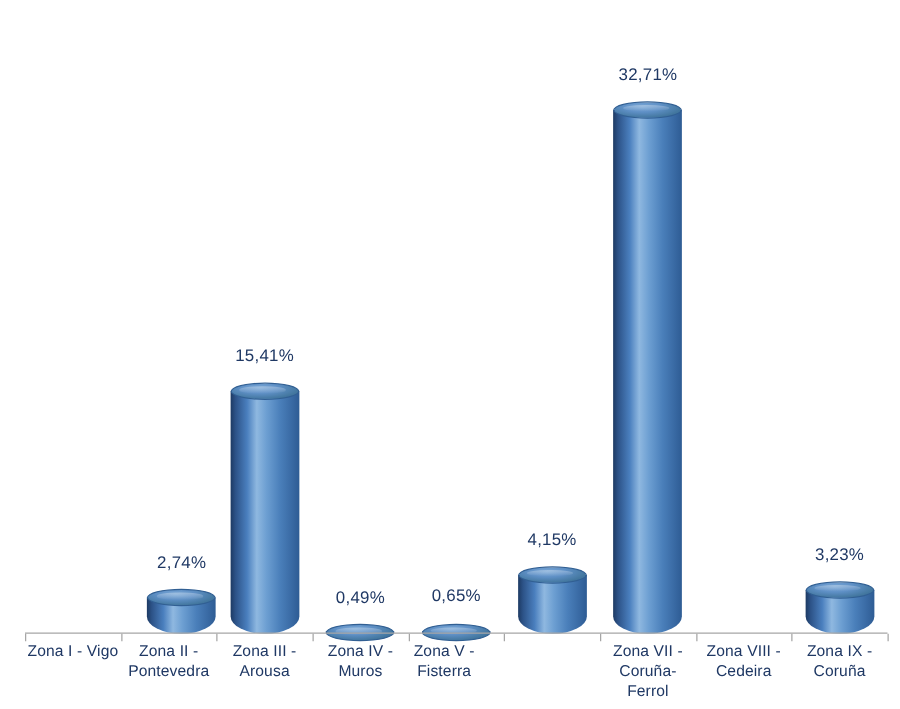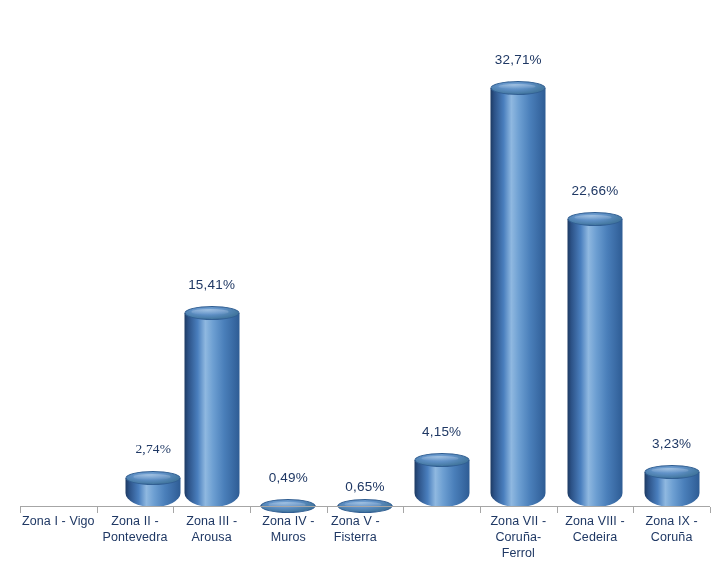--- a/index.html
+++ b/index.html
@@ -158,21 +158,21 @@
     word-wrap: break-word;
     letter-spacing: 0.1px;
   }
 </style>
 </head>
 <body>
 
 <div id="chart-root">
 
   <div id="plot-area">
-      <div class="bar-slot" style="left: 95px; width: 76.6667px; font-family: Liberation Serif, serif;">
+      <div class="bar-slot" style="left: 87px; width: 76.6667px;">
         <div class="cylinder" style="height: 35.6983px;">
           <div class="cyl-bottom"></div>
           <div class="cyl-body"></div>
           <div class="cyl-top"></div>
         </div>
         <div class="value-label" style="bottom: 49.6983px;">2,74%</div>
       </div>
       <div class="bar-slot" style="left: 153.333px; width: 76.6667px;">
         <div class="cylinder" style="height: 200.77px;">
           <div class="cyl-bottom"></div>
@@ -188,45 +188,37 @@
           <div class="cyl-top"></div>
         </div>
         <div class="value-label" style="bottom: 22px;">0,49%</div>
       </div>
       <div class="bar-slot" style="left: 306.667px; width: 76.6667px;">
         <div class="cylinder flat" style="height: 8.46857px;">
           <div class="cyl-bottom"></div>
           <div class="cyl-body"></div>
           <div class="cyl-top"></div>
         </div>
-        <div class="value-label" style="bottom: 13px;">0,65%</div>
+        <div class="value-label" style="bottom: 23px;">0,65%</div>
       </div>
       <div class="bar-slot" style="left: 383.333px; width: 76.6667px;">
         <div class="cylinder" style="height: 54.0686px;">
           <div class="cyl-bottom"></div>
           <div class="cyl-body"></div>
           <div class="cyl-top"></div>
         </div>
         <div class="value-label" style="bottom: 68.0686px;">4,15%</div>
       </div>
       <div class="bar-slot" style="left: 460px; width: 76.6667px;">
         <div class="cylinder" style="height: 426.165px;">
           <div class="cyl-bottom"></div>
           <div class="cyl-body"></div>
           <div class="cyl-top"></div>
         </div>
         <div class="value-label" style="bottom: 440.165px;">32,71%</div>
-      </div>
-      <div class="bar-slot" style="left: 536.667px; width: 76.6667px;">
-        <div class="cylinder" style="height: 295.227px;">
-          <div class="cyl-bottom"></div>
-          <div class="cyl-body"></div>
-          <div class="cyl-top"></div>
-        </div>
-        <div class="value-label" style="bottom: 309.227px;">22,66%</div>
       </div>
       <div class="bar-slot" style="left: 613.333px; width: 76.6667px;">
         <div class="cylinder" style="height: 42.0823px;">
           <div class="cyl-bottom"></div>
           <div class="cyl-body"></div>
           <div class="cyl-top"></div>
         </div>
         <div class="value-label" style="bottom: 56.0823px;">3,23%</div>
       </div>
     </div>

